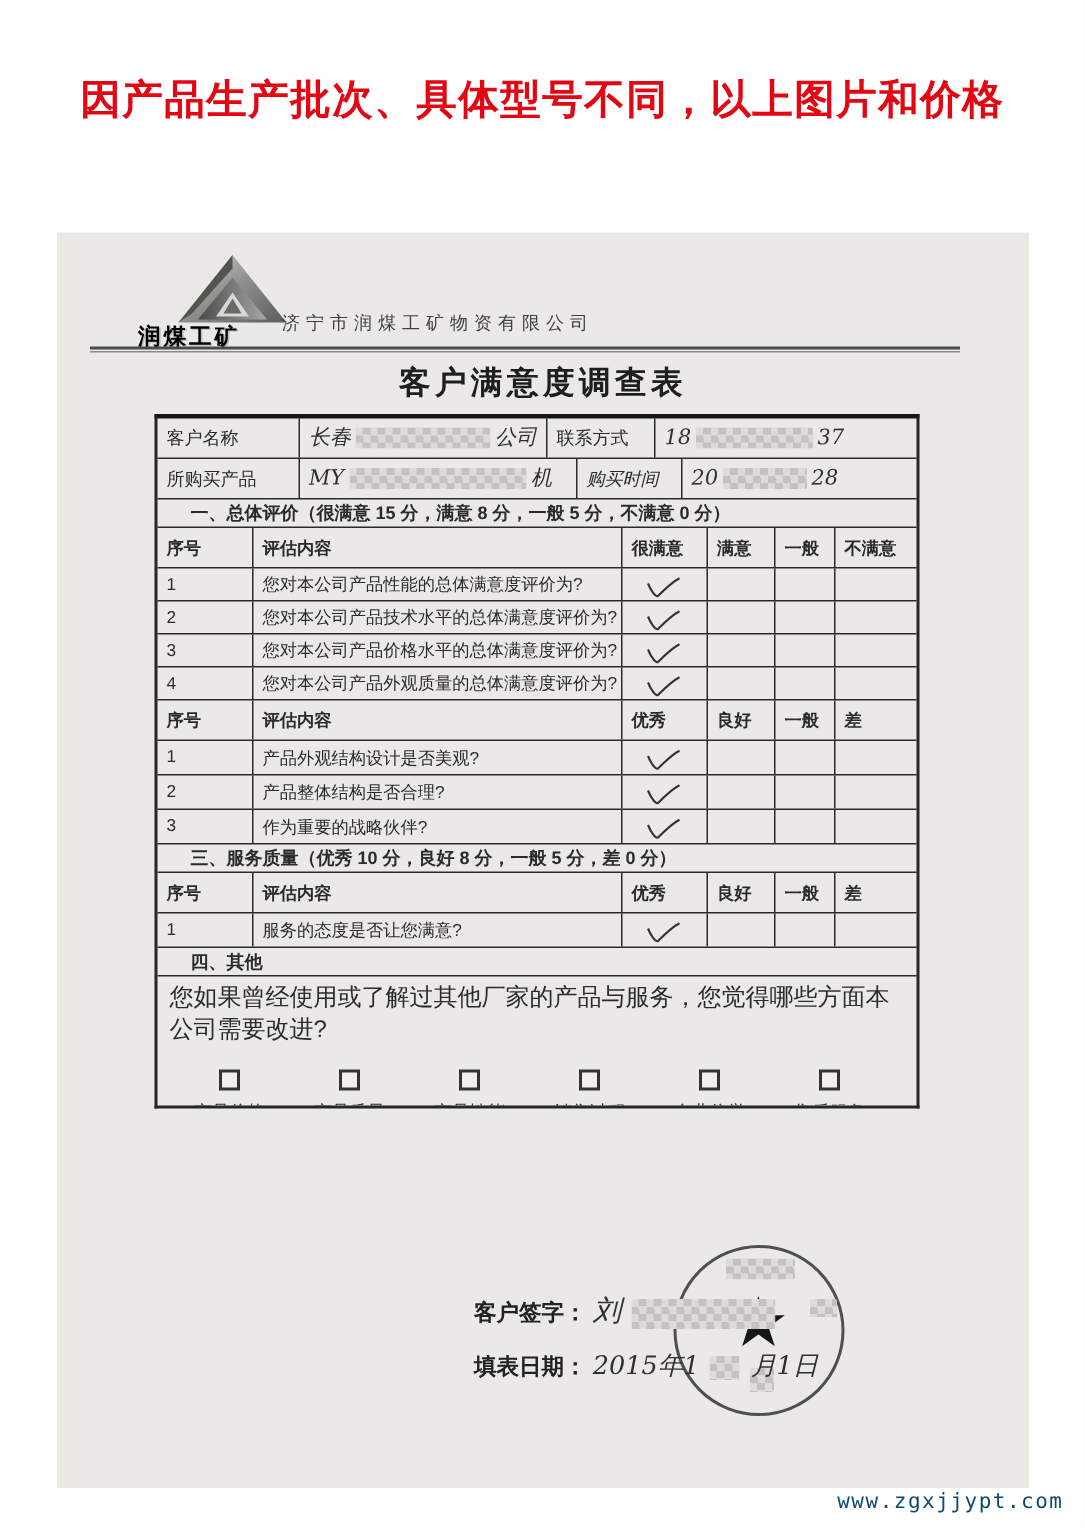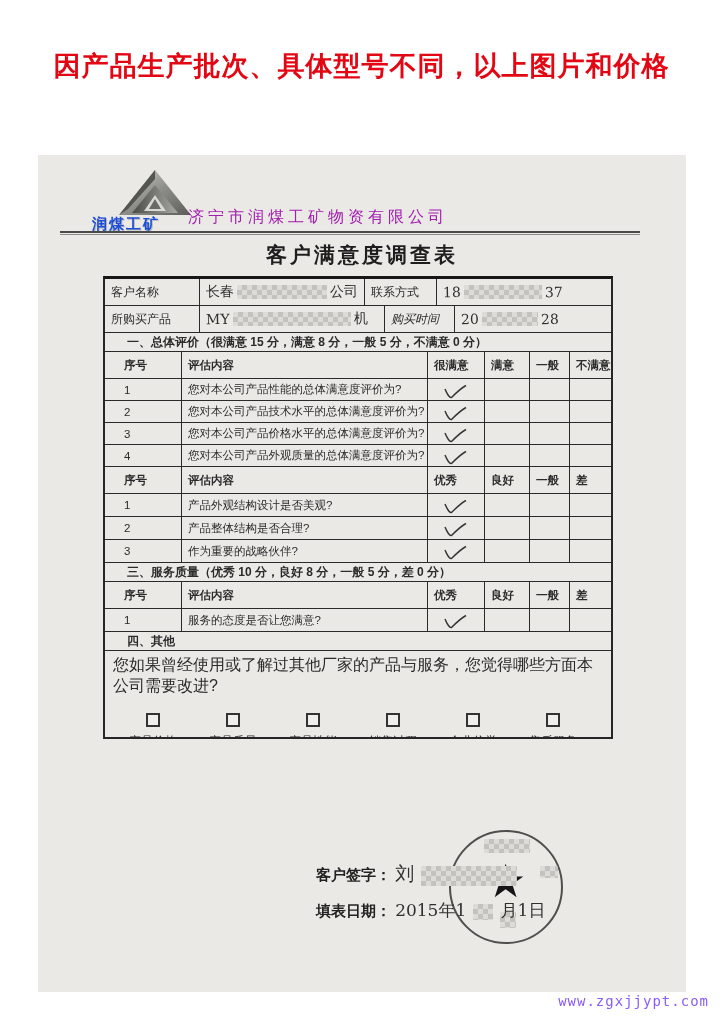--- a/index.html
+++ b/index.html
@@ -12,24 +12,24 @@
     color:#e30613; font-weight:bold; font-size:27px; line-height:1.85;
     letter-spacing:1px; }
 
   
   .scan { position:absolute; left:38px; top:155px; width:648px; height:837px;
     background:#eae9e6; color:#2b2b2b; }
 
   .logo { position:absolute; left:52px; top:14px; width:130px; height:66px; }
   .logo svg { position:absolute; left:28px; top:0; }
   .logo-text { position:absolute; left:2px; top:46px; font-weight:bold;
-    font-size:15px; letter-spacing:2px; color:#1d4ed8;
+    font-size:15px; letter-spacing:2px; color:#000000;
     text-shadow:1px 1px 0 #bdbdb9; }
-  .company { position:absolute; left:150px; top:52px; font-size:16px;
-    letter-spacing:4px; color:#a21caf; }
+  .company { position:absolute; left:150px; top:52px; font-size:12px;
+    letter-spacing:4px; color:#404040; }
   .header-rule { position:absolute; left:22px; top:76px; width:580px;
     border-top:2px solid #4a4a4a; border-bottom:1px solid #8a8a86; height:4px; }
   .form-title { position:absolute; left:0; top:86px; width:648px;
     text-align:center; font-size:21px; font-weight:bold; letter-spacing:3px;
     color:#1e1e1e; }
 
   
   .tbl { position:absolute; left:65px; top:121px; width:510px;
     border:2px solid #262626; border-top:3px solid #161616; background:transparent; }
   .row { display:flex; border-bottom:1px solid #2a2a2a; align-items:stretch; }
@@ -43,36 +43,36 @@
   .i-val1a { width:165px; } .i-lab2a { width:72px; font-size:12px; } .i-val2a { flex:1; }
   .i-val1b { width:185px; } .i-lab2b { width:70px; font-size:12px;font-style:italic; } .i-val2b { flex:1; }
 
   .intro { height:72px; padding:3px 9px; font-size:11.5px; line-height:1.33;
     text-indent:2em; white-space:normal; display:block; color:#2e2e2e; }
 
   .sec-title { height:19px; padding:1px 22px; font-weight:bold; font-size:12px;
     align-items:center; display:flex; }
 
   .r-head { height:27px; font-weight:bold; }
-  .c-no { width:64px;margin-left:13px; } .c-q { width:246px; } .c-r1 { width:57px; }
+  .c-no { width:64px; } .c-q { width:246px; } .c-r1 { width:57px; }
   .c-r2 { width:45px; } .c-r3 { width:40px; } .c-r4 { flex:1; }
   .r-q { height:22px; }
   .r-q2 { height:23px; }
 
   .check-svg { width:26px; height:16px; margin:4px 0 0 8px; }
 
   .final { display:block; height:86px; padding:4px 8px; white-space:normal; }
   .final-q { font-size:16px; margin-bottom:16px; }
   .opts { display:flex; gap:0; }
   .opt { display:flex; align-items:center; gap:6px; font-size:12px; width:80px;flex-direction:column; }
   .opt-box { width:14px; height:14px; border:2px solid #333; background:#f0efec;
     flex:none; }
 
   
-  .hw { color:#30302e; font-size:14px;
+  .hw { font-style:italic; color:#30302e; font-size:14px;
     font-family:"DejaVu Serif","Liberation Serif",serif; transform:rotate(-1deg); }
   .mosaic { display:inline-block; height:14px; vertical-align:middle;
     background:repeating-conic-gradient(#c3c2bf 0% 25%, #dcdbd7 0% 50%) 0 0/10px 10px;
     border-radius:1px; margin:0 3px; }
 
   
   .sign-line { position:absolute; left:278px; top:706px; font-size:15px;
     font-weight:bold; color:#222; z-index:3; }
   .date-line { position:absolute; left:278px; top:744px; font-size:15px;
     font-weight:bold; color:#222; z-index:3; }
@@ -82,21 +82,21 @@
   .stamp { position:absolute; left:411px; top:675px; width:114px; height:114px;
     border:2px solid #4f4f4d; border-radius:50%; z-index:1; }
   .stamp-star { position:absolute; left:34px; top:22px; font-size:46px;
     color:#161616; font-family:"DejaVu Sans",sans-serif; }
   .stamp-blur1 { position:absolute; left:30px; top:7px; width:46px; height:14px; }
   .stamp-blur2 { position:absolute; left:86px; top:34px; width:18px; height:12px; }
   .stamp-blur3 { position:absolute; left:46px; top:80px; width:16px; height:16px; }
 
   
   .watermark { position:absolute; right:14px; top:993px; font-size:14px;
-    color:#8b5cf6; font-family:"DejaVu Sans Mono","Liberation Mono",monospace;
+    color:#0c4a6e; font-family:"DejaVu Sans Mono","Liberation Mono",monospace;
     letter-spacing:1px; }
 </style>
 </head>
 <body>
 
 <div class="page">
 
   <div class="banner">
     <div>因产品生产批次、具体型号不同，以上图片和价格</div>
   </div>

